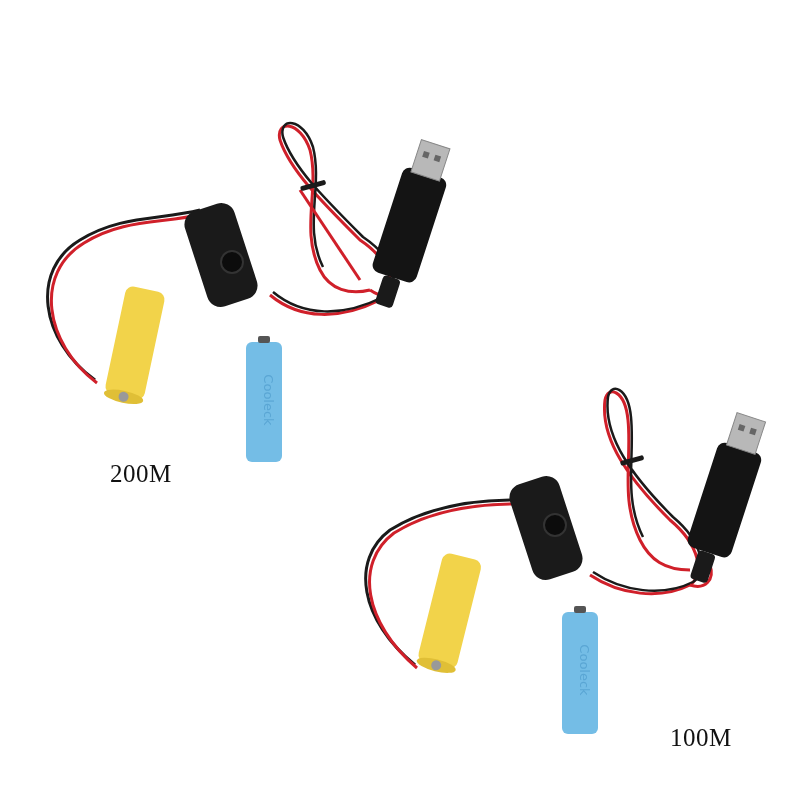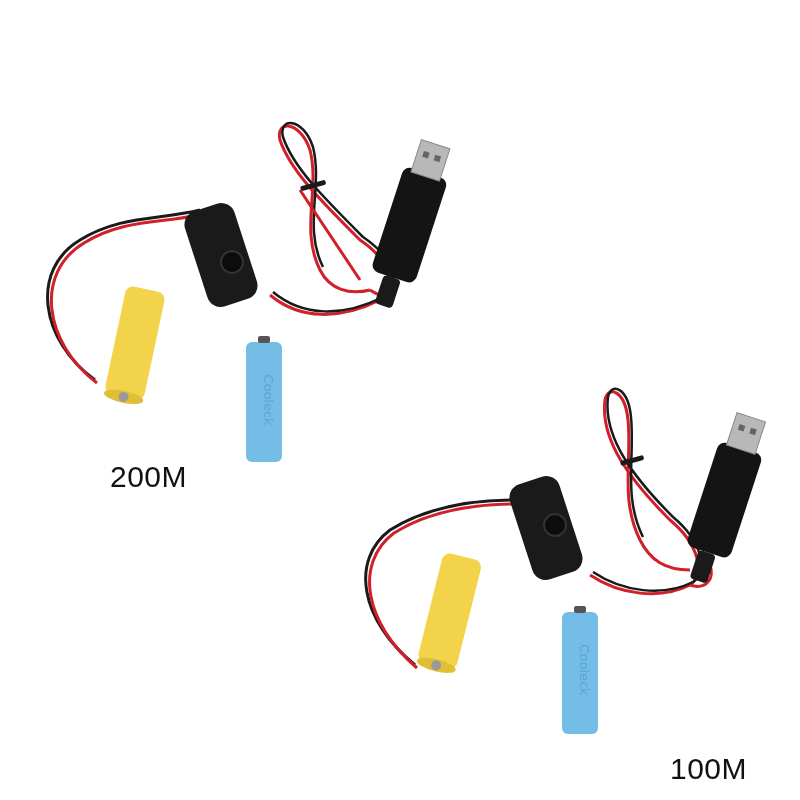--- a/index.html
+++ b/index.html
@@ -7,27 +7,27 @@
       position: relative;
       width: 800px;
       height: 800px;
       background: #ffffff;
       overflow: hidden;
     }
     .product-set { position: absolute; left: 0; top: 0; width: 800px; height: 800px; }
     svg.scene { position: absolute; left: 0; top: 0; }
     .label {
       position: absolute;
-      font-family: Liberation Sans, sans-serif;
-      font-size: 30px;
+      font-family: Liberation Serif, serif;
+      font-size: 25px;
       color: #111111;
       letter-spacing: 0.5px;
     }
     .label-200 { left: 110px; top: 460px; }
-    .label-100 { left: 670px; top: 752px; }
+    .label-100 { left: 670px; top: 724px; }
   </style>
 </head>
 <body>
 
 <div class="canvas">
 
   <div class="product-set">
     <svg class="scene" width="800" height="800" viewBox="0 0 800 800">
 
       <path d="M95 380 C40 340, 30 270, 80 240 C120 215, 160 220, 200 210" fill="none" stroke="#1a1a1a" stroke-width="3"></path>

